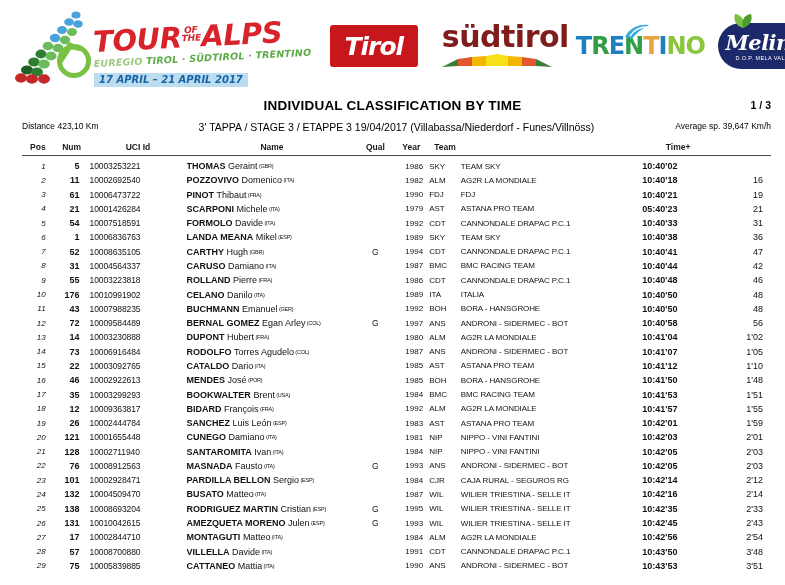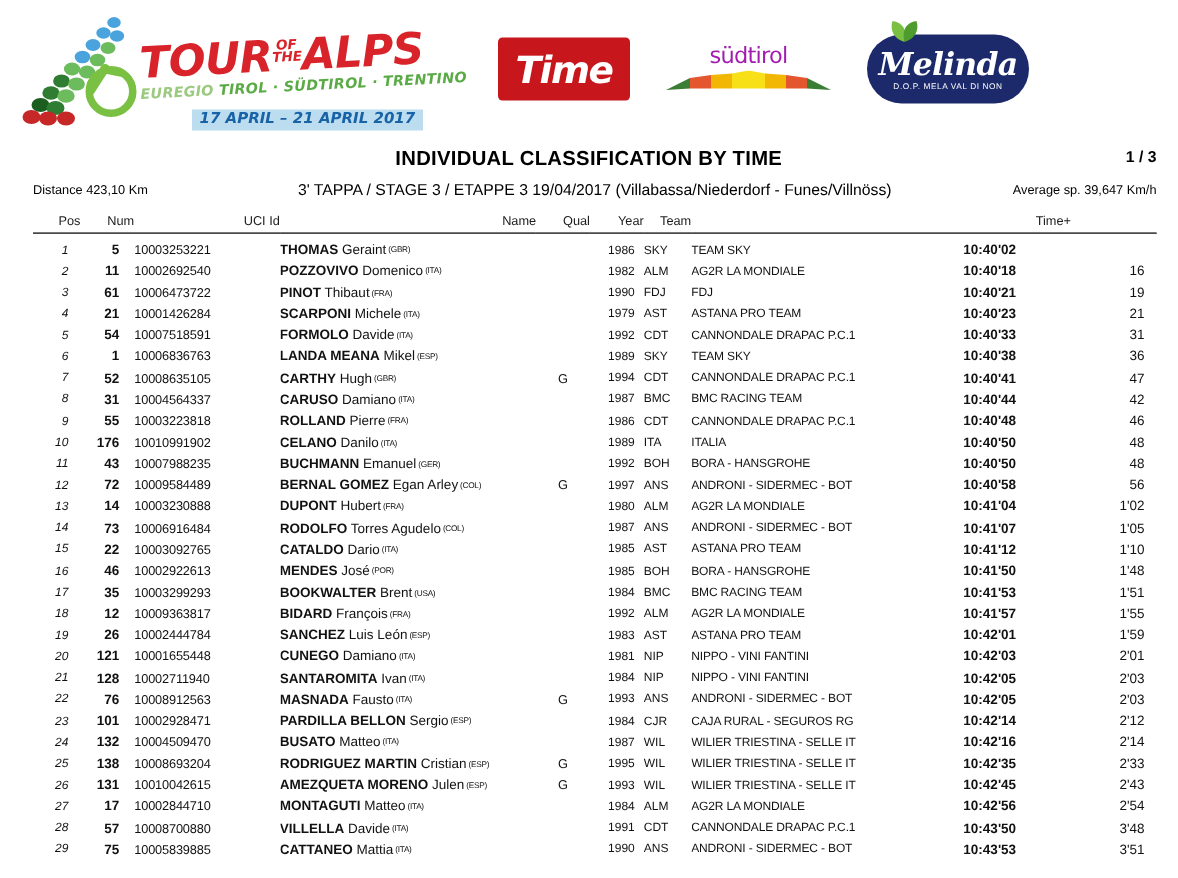--- a/index.html
+++ b/index.html
@@ -83,21 +83,20 @@
     margin-top: 3px;
     background: #bcdcf0;
     color: #1763a6;
     font-family: "DejaVu Sans", sans-serif;
     font-weight: bold;
     font-style: italic;
     font-size: 10px;
     padding: 1px 5px 2px 5px;
     display: inline-block;
     white-space: nowrap;
-    margin-left: 34px;
   }
 
   .sponsors {
     display: flex;
     align-items: center;
     gap: 24px;
     margin-left: 18px;
   }
 
   
@@ -116,23 +115,23 @@
     font-weight: bold;
     font-style: italic;
     font-size: 25px;
     letter-spacing: -1px;
   }
 
   
   .logo-sudtirol { width: 110px; text-align: center; }
   .logo-sudtirol .txt {
     font-family: "DejaVu Sans", sans-serif;
-    font-weight: normal;
-    font-size: 15px;
-    color: #a21caf;
+    font-weight: bold;
+    font-size: 30px;
+    color: #7f1d1d;
     letter-spacing: -0.5px;
     line-height: 1;
   }
   .logo-sudtirol .ribbon {
     height: 16px;
     margin-top: 2px;
     display: flex;
   }
 
   
@@ -241,24 +240,24 @@
     margin-top: 9px;
     padding: 0 14px 0 22px;
   }
   table.results {
     width: 100%;
     border-collapse: collapse;
     font-size: 8.5px;
     table-layout: fixed;
   }
   table.results thead th {
-    font-weight: normal;
+    font-weight: bold;
     font-size: 8.5px;
     color: #1a1a1a;
-    text-align: right;
+    text-align: center;
     padding: 0 0 3px 0;
     border-bottom: 1.6px solid #4a4a4a;
     white-space: nowrap;
   }
   table.results tbody td {
     padding: 2.15px 0 2.15px 0;
     white-space: nowrap;
     overflow: hidden;
     color: #111111;
   }
@@ -337,38 +336,47 @@
         <span class="eur">EUREGIO</span>
         <span>TIROL · SÜDTIROL · TRENTINO</span>
       </div>
       <div class="tota-dates">17 APRIL – 21 APRIL 2017</div>
     </div>
   </div>
 
   <div class="sponsors">
 
     <div class="logo-tirol">
-      <span>Time</span>
+      <span>Tirol</span>
     </div>
 
     <div class="logo-sudtirol">
       <div class="txt">südtirol</div>
       <div class="ribbon">
         <svg width="110" height="16" viewBox="0 0 110 16" aria-hidden="true">
           <path d="M0 13 L16 5 L16 12 Z" fill="#3a7d34"></path>
           <path d="M16 5 L30 3 L30 12 L16 12 Z" fill="#e4572e"></path>
           <path d="M30 3 L44 2 L44 12 L30 12 Z" fill="#f2b705"></path>
           <path d="M44 2 L55 0 L66 2 L66 12 L44 12 Z" fill="#f7e018"></path>
           <path d="M66 2 L80 3 L80 12 L66 12 Z" fill="#f2b705"></path>
           <path d="M80 3 L94 5 L94 12 L80 12 Z" fill="#e4572e"></path>
           <path d="M94 5 L110 13 L94 12 Z" fill="#3a7d34"></path>
         </svg>
       </div>
     </div>
 
+    <div class="logo-trentino">
+      <div class="bird">
+        <svg width="26" height="16" viewBox="0 0 26 16" aria-hidden="true">
+          <path d="M1 13 C6 4 14 0 25 1 C18 5 12 9 8 15 Z" fill="#3aa9dd"></path>
+          <path d="M6 12 C10 6 16 3 23 3" stroke="#ffffff" stroke-width="1.4" fill="none"></path>
+        </svg>
+      </div>
+      <div class="txt"><span style="color:#1f7fc0">T</span><span style="color:#2f9e44">R</span><span style="color:#1f7fc0">E</span><span style="color:#2f9e44">N</span><span style="color:#e8a33d">T</span><span style="color:#1f7fc0">I</span><span style="color:#8cc63f">N</span><span style="color:#8cc63f">O</span></div>
+    </div>
 
     <div class="logo-melinda">
       <div class="leaf">
         <svg width="22" height="14" viewBox="0 0 22 14" aria-hidden="true">
           <path d="M11 14 C4 12 1 6 3 0 C10 1 13 6 11 14 Z" fill="#7ac143"></path>
           <path d="M11 14 C18 12 21 6 19 0 C12 1 9 6 11 14 Z" fill="#4f9c2e"></path>
         </svg>
       </div>
 
       <div class="mtxt">Melinda</div>
@@ -444,21 +452,21 @@
         </tr>
         <tr>
           <td class="c-pos">4</td>
           <td class="c-num">21</td>
           <td class="c-uci">10001426284</td>
           <td class="c-name"><span class="surname">SCARPONI</span><span> Michele</span><span class="nat"> (ITA)</span></td>
           <td class="c-qual"></td>
           <td class="c-year">1979</td>
           <td class="c-tcode">AST</td>
           <td class="c-team">ASTANA PRO TEAM</td>
-          <td class="c-time">10:40'23</td>
+          <td class="c-time">05:40'23</td>
           <td class="c-gap">21</td>
         </tr>
         <tr>
           <td class="c-pos">5</td>
           <td class="c-num">54</td>
           <td class="c-uci">10007518591</td>
           <td class="c-name"><span class="surname">FORMOLO</span><span> Davide</span><span class="nat"> (ITA)</span></td>
           <td class="c-qual"></td>
           <td class="c-year">1992</td>
           <td class="c-tcode">CDT</td>

